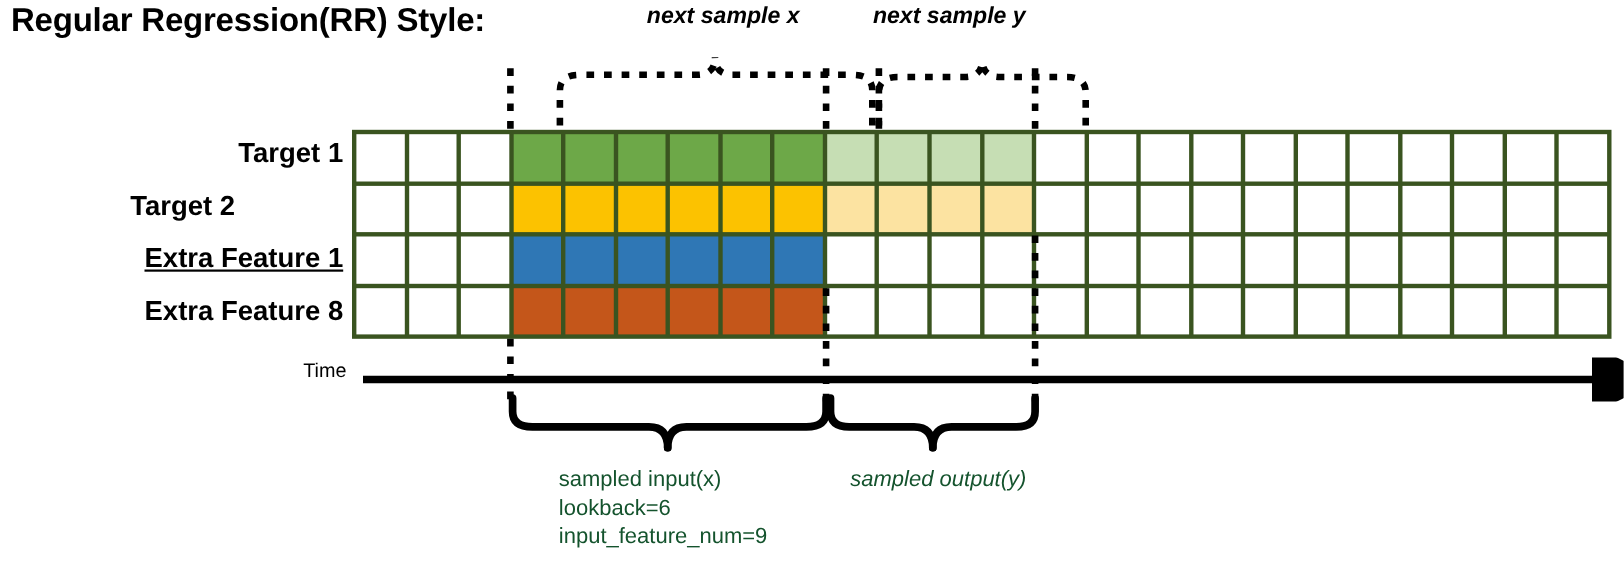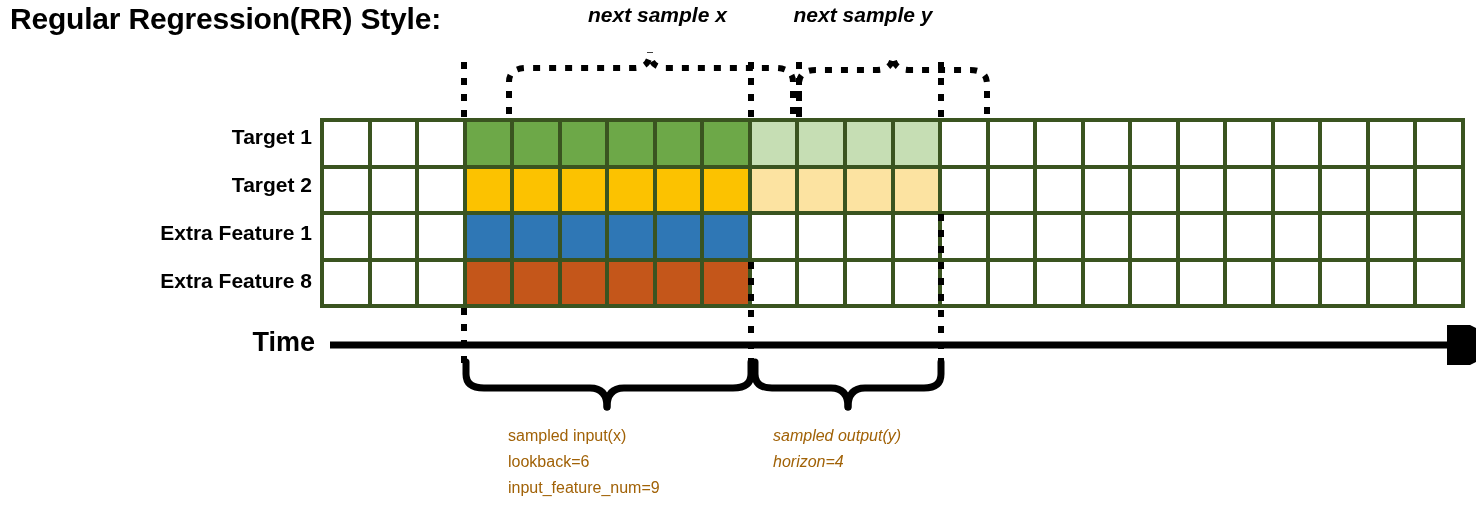--- a/index.html
+++ b/index.html
@@ -25,26 +25,26 @@
     font-size:21px;font-style:italic;font-weight:600;color:#000;
     white-space:nowrap;text-align:center;
   }
   #note-x{left:588px;width:130px;}
   #note-y{left:788px;width:150px;}
 
   
   .row-label{
     position:absolute;left:20px;width:292px;
     text-align:right;
-    font-size:21px;font-weight:700;color:#000;
+    font-size:25px;font-weight:700;color:#000;
     white-space:nowrap;
   }
   #lbl-r0{top:125px;}
-  #lbl-r1{top:173px;}
-  #lbl-r2{top:221px;}
+  #lbl-r1{top:173px;text-align:center;}
+  #lbl-r2{top:221px;text-decoration:underline;}
   #lbl-r3{top:269px;}
 
   
   #grid{
     position:absolute;left:320px;top:118px;
     width:1145px;height:190px;
     background:#3A5420;
     display:grid;
     grid-template-columns:repeat(24,1fr);
     grid-template-rows:repeat(4,1fr);
@@ -57,32 +57,32 @@
   .c-green-l{background:#C6DEB4;}
   .c-amber{background:#FCC200;}
   .c-amber-l{background:#FCE3A1;}
   .c-blue{background:#2F77B5;}
   .c-orange{background:#C4561A;}
 
   
   #time-label{
     position:absolute;left:155px;top:327px;width:160px;
     text-align:right;
-    font-size:27px;font-weight:700;color:#000;
+    font-size:18px;font-weight:400;color:#000;
     white-space:nowrap;
   }
   #time-axis{position:absolute;left:330px;top:325px;width:1146px;height:40px;}
 
   
   #deco{position:absolute;left:0;top:0;width:1476px;height:516px;pointer-events:none;}
 
   
   .bottom-block{
     position:absolute;
-    font-size:16px;font-weight:400;color:#a16207;
+    font-size:20px;font-weight:400;color:#14532d;
     line-height:26px;white-space:nowrap;
   }
   #blk-x{left:508px;top:423px;}
   #blk-y{left:773px;top:423px;font-style:italic;}
   .bl-line{display:block;}
 </style>
 </head>
 <body>
 
 <div id="stage">
@@ -241,16 +241,15 @@
   </svg>
 
   <div class="bottom-block" id="blk-x">
     <span class="bl-line">sampled input(x)</span>
     <span class="bl-line">lookback=6</span>
     <span class="bl-line">input_feature_num=9</span>
   </div>
 
   <div class="bottom-block" id="blk-y">
     <span class="bl-line">sampled output(y)</span>
-    <span class="bl-line">horizon=4</span>
   </div>
 
 </div>
 
 </body></html>

